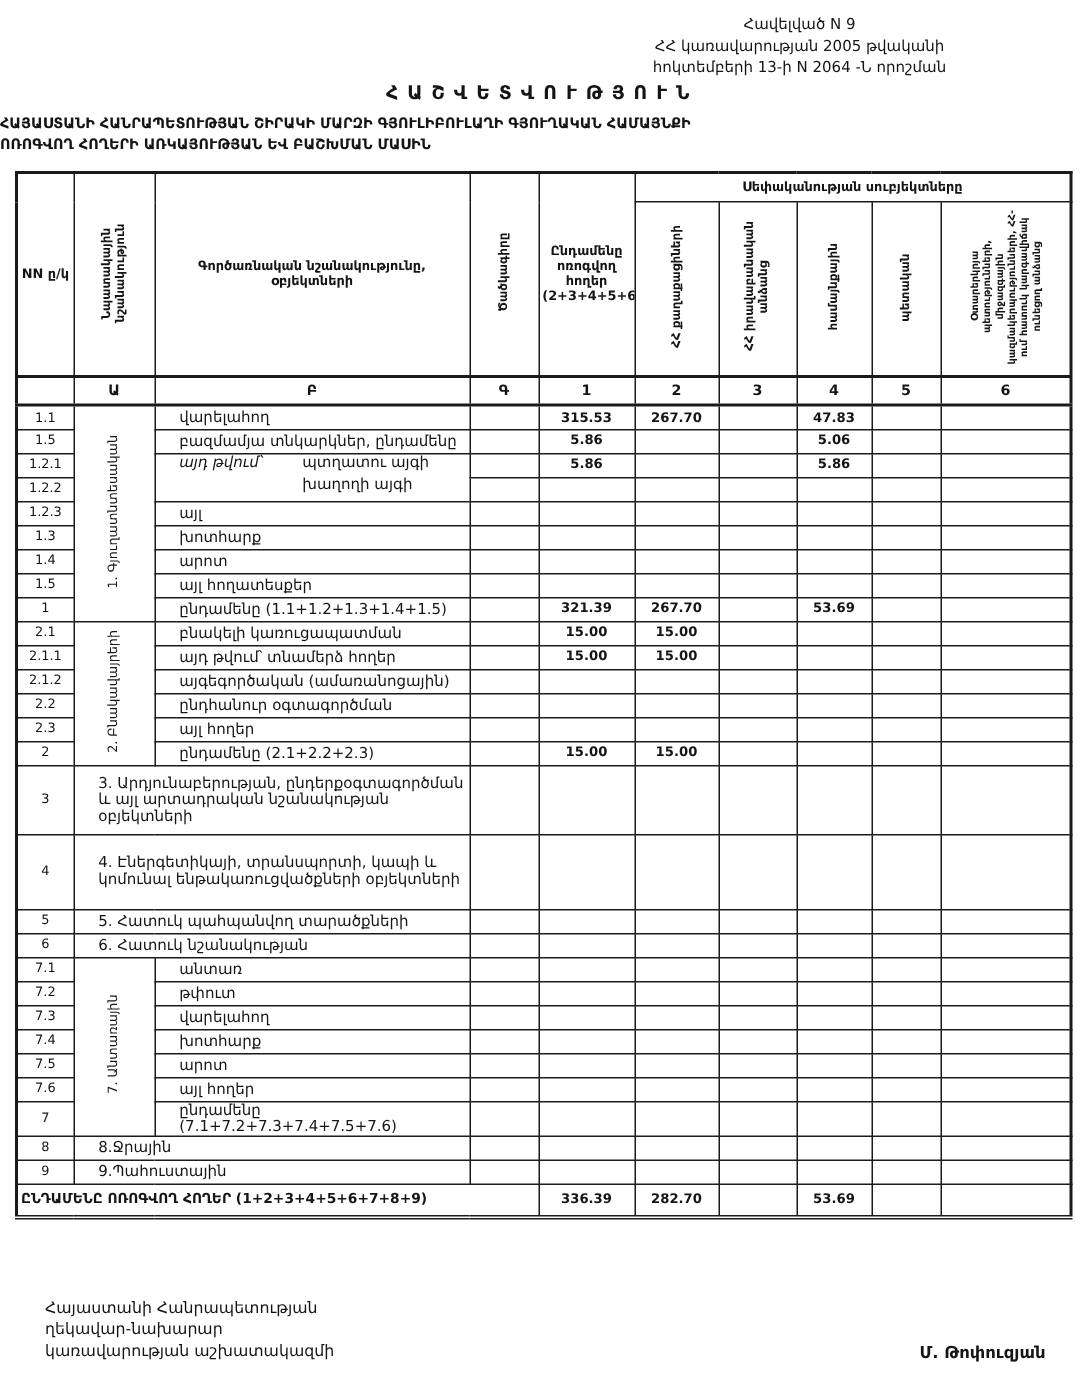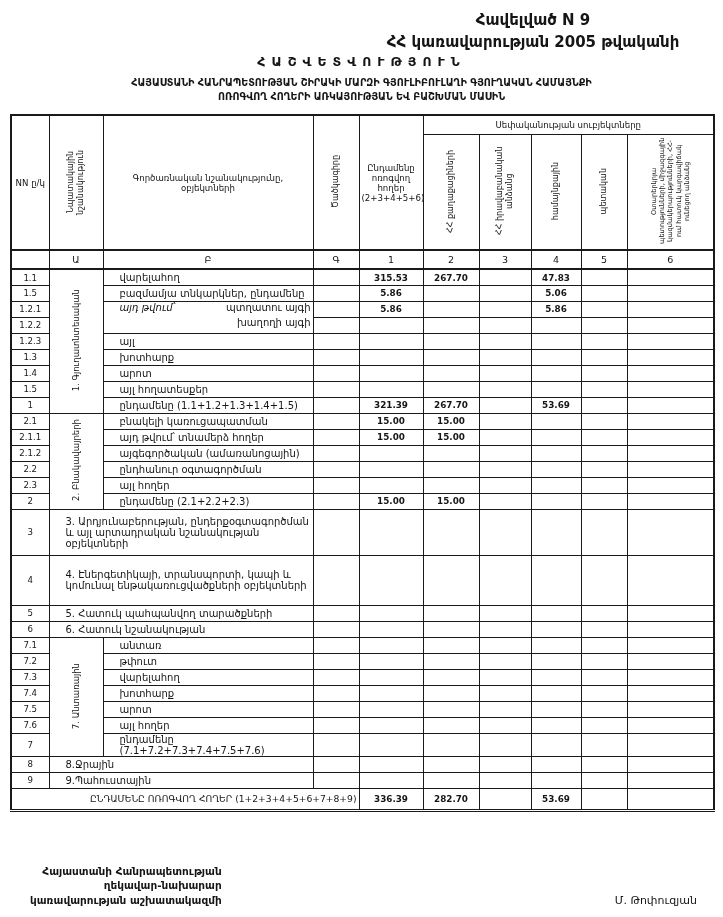--- a/index.html
+++ b/index.html
@@ -5,84 +5,85 @@
   html,body{margin:0;padding:0;background:#fff;}
   body{
     width:723px;height:917px;
     font-family:"DejaVu Sans",sans-serif;
     color:#151515;
     position:relative;
     -webkit-font-smoothing:antialiased;
   }
   .appendix{
     width:360px;margin:10px 10px 0 auto;
-    text-align:center;font-weight:bold;font-size:15px;line-height:1.45;
+    text-align:center;font-weight:normal;font-size:10px;line-height:1.45;
   }
   .main-title{
     text-align:center;font-weight:bold;font-size:12.5px;
     letter-spacing:6px;
   }
   .subtitle{
-    text-align:center;font-weight:bold;font-size:9.6px;line-height:1.5;margin-top:7px;
+    font-weight:bold;font-size:9.6px;line-height:1.5;margin-top:7px;
   }
   table.report{
     margin:10px 0 0 10px;
     width:703px;
     border-collapse:collapse;
     table-layout:fixed;
     border:2px solid #1a1a1a;
   }
   .report th,.report td{
     border:1px solid #1a1a1a;
     padding:0 2px;
     font-size:8.6px;
     overflow:hidden;
     vertical-align:middle;
     text-align:center;
   }
-  .report thead th{font-weight:normal;text-align:center;}
+  .report thead th{font-weight:bold;text-align:center;}
   .vert{
     writing-mode:vertical-rl;
     transform:rotate(180deg);
     display:inline-block;
     line-height:1.2;
     font-size:8px;
   }
   th .vert{max-height:112px;}
   .vert.small{font-size:6.6px;line-height:1.25;height:108px;}
   .hdr-tall{height:118px;}
   .own-span{height:18px;font-size:8.6px;}
   .letters th{
     height:17px;font-weight:bold;font-size:9.5px;
     border-top:2px solid #1a1a1a;border-bottom:2px solid #1a1a1a;
   }
   tbody tr{height:16px;}
   td.num{font-size:8.6px;}
   td.label{text-align:left;padding-left:16px;font-size:10px;}
   td.label.split{display:flex;align-items:center;border:none;height:100%;}
   td.label .lab-left{width:82px;flex:none;font-style:italic;}
-  td.label .lab-right{flex:1;text-align:right;}
+  td.label .lab-right{flex:1;text-align:left;}
   td.value{font-weight:bold;font-size:8.8px;}
   td.section{padding:0;}
   td.section .vert{font-size:8.5px;}
   tr.grand td{border-bottom:3px double #1a1a1a;}
-  tr.grand td.glabel{font-weight:normal;font-size:9.2px;text-align:right;height:20px;}
+  tr.grand td.glabel{font-weight:bold;font-size:9.2px;text-align:left;height:20px;}
   .footer{
     display:flex;justify-content:space-between;align-items:flex-end;
     margin:52px 26px 0 30px;
   }
-  .footer .left{font-weight:bold;font-size:10.5px;line-height:1.4;text-align:right;}
-  .footer .right{font-weight:normal;font-size:11px;padding-bottom:1px;}
+  .footer .left{font-weight:normal;font-size:10.5px;line-height:1.4;text-align:left;}
+  .footer .right{font-weight:bold;font-size:11px;padding-bottom:1px;}
 </style>
 </head>
 <body>
 
 <div class="appendix">
   <div>Հավելված N 9</div>
   <div>ՀՀ կառավարության 2005 թվականի</div>
+  <div>հոկտեմբերի 13-ի N 2064 -Ն որոշման</div>
 </div>
 
 <div class="main-title">ՀԱՇՎԵՏՎՈՒԹՅՈՒՆ</div>
 
 <div class="subtitle">
   <div>ՀԱՅԱՍՏԱՆԻ ՀԱՆՐԱՊԵՏՈՒԹՅԱՆ ՇԻՐԱԿԻ ՄԱՐԶԻ ԳՅՈՒԼԻԲՈՒԼԱՂԻ ԳՅՈՒՂԱԿԱՆ ՀԱՄԱՅՆՔԻ</div>
   <div>ՈՌՈԳՎՈՂ ՀՈՂԵՐԻ ԱՌԿԱՅՈՒԹՅԱՆ ԵՎ ԲԱՇԽՄԱՆ ՄԱՍԻՆ</div>
 </div>
 
 <table class="report">

